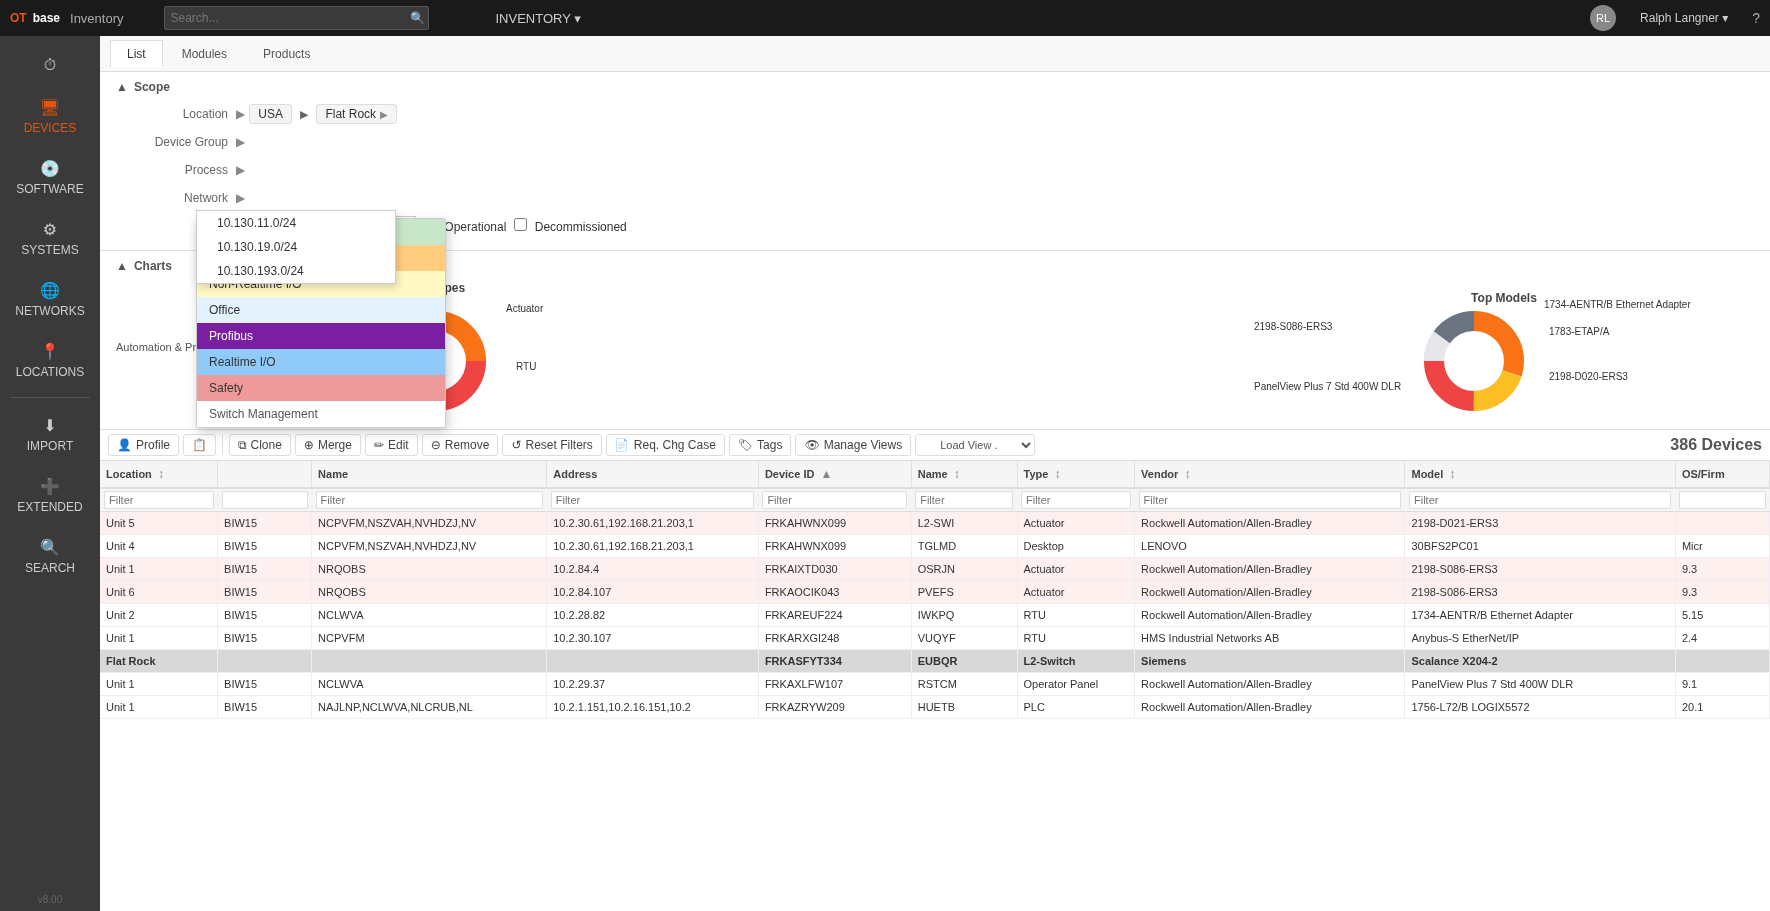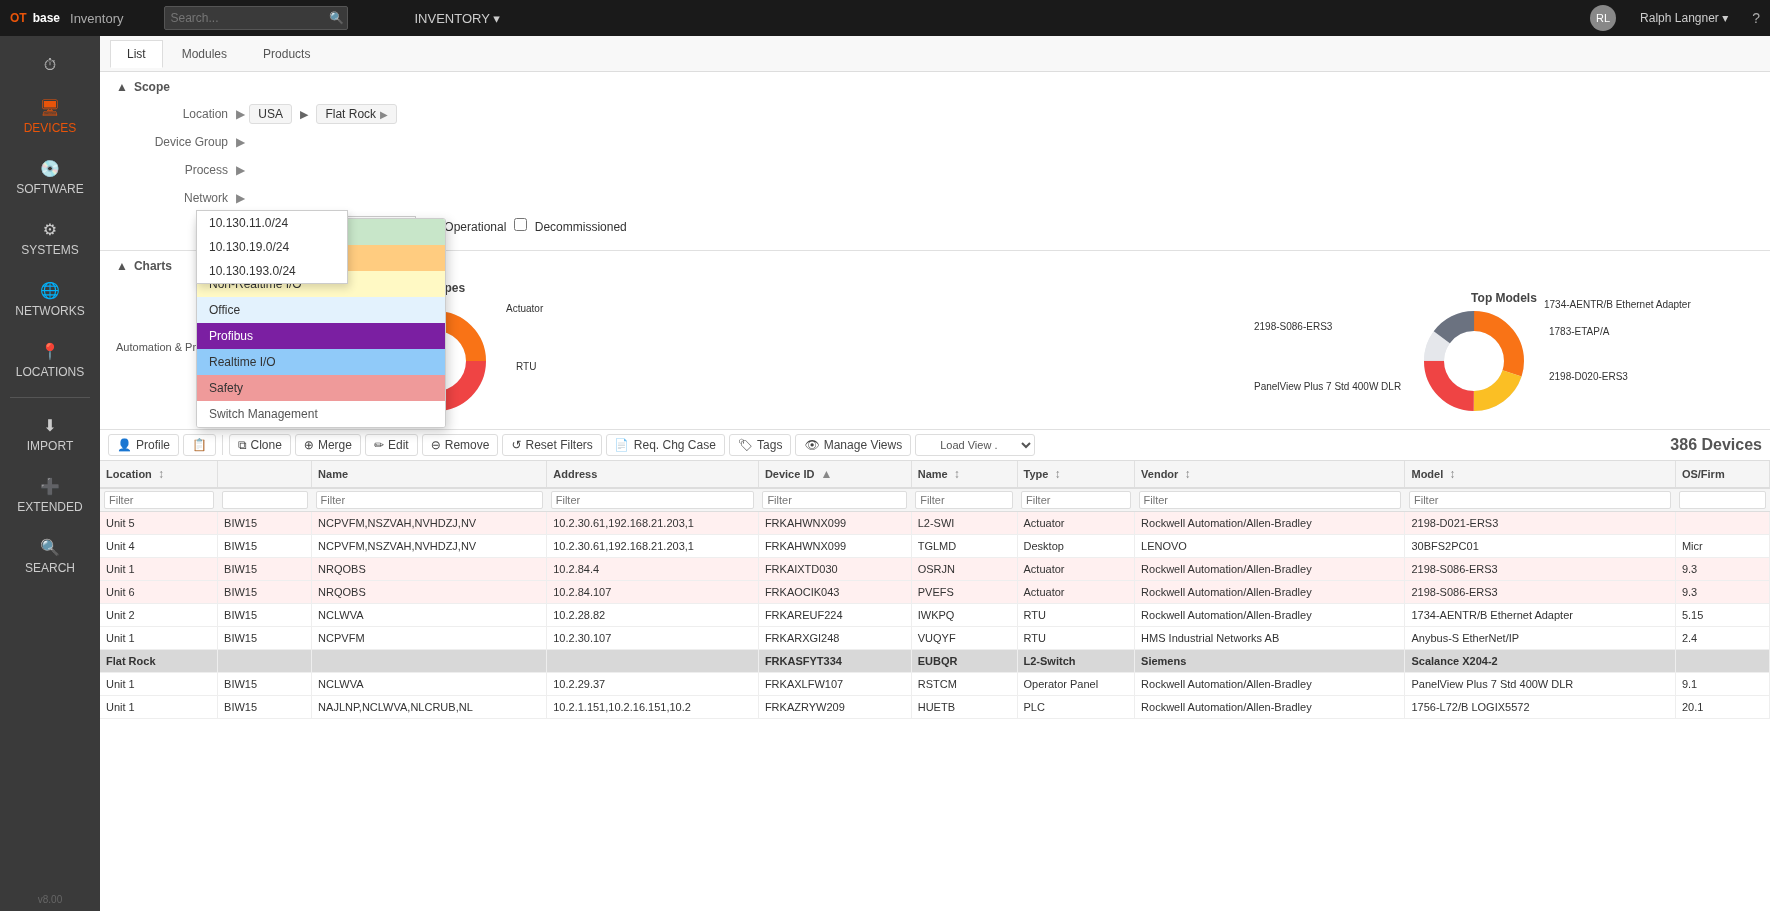--- a/index.html
+++ b/index.html
@@ -17,21 +17,21 @@
     }
     #topbar .brand { display: flex; align-items: center; gap: 6px; font-size: 14px; font-weight: bold; }
     #topbar .brand .ot { color: #e8540a; }
     #topbar .brand .base { color: #fff; }
     #topbar .brand .inv { color: #aaa; font-weight: normal; margin-left: 4px; font-size: 13px; }
     #topbar .search-box {
       background: #3a3a3a;
       border: 1px solid #555;
       color: #ccc;
       height: 24px;
-      width: 184px;
+      width: 265px;
       padding: 0 6px;
       border-radius: 2px;
     }
     #topbar .menu-btn {
       margin-left: 60px;
       color: #ccc;
       background: none;
       border: none;
       cursor: pointer;
       font-size: 13px;
@@ -213,26 +213,27 @@
     .dropdown-item.profibus { background: #7b1fa2; color: #fff; }
     .dropdown-item.realtime { background: #90caf9; }
     .dropdown-item.safety { background: #ef9a9a; }
     .dropdown-item.switch { background: #fff; color: #555; }
 
     
     #network-submenu {
       position: absolute;
       top: 210px;
       left: 196px;
-      width: 152px;
+      width: 200px;
       background: #fff;
       border: 1px solid #ccc;
       box-shadow: 2px 4px 8px rgba(0,0,0,0.15);
       z-index: 200;
       pointer-events: all;
+      padding-left: 8px;
     }
     .net-item { padding: 5px 12px; font-size: 12px; cursor: pointer; color: #333; }
 
     
     ::-webkit-scrollbar { width: 8px; height: 8px; }
     ::-webkit-scrollbar-track { background: #f0f0f0; }
     ::-webkit-scrollbar-thumb { background: #bbb; border-radius: 4px; }
 
     
     .stage-row { display: flex; align-items: center; gap: 8px; }

